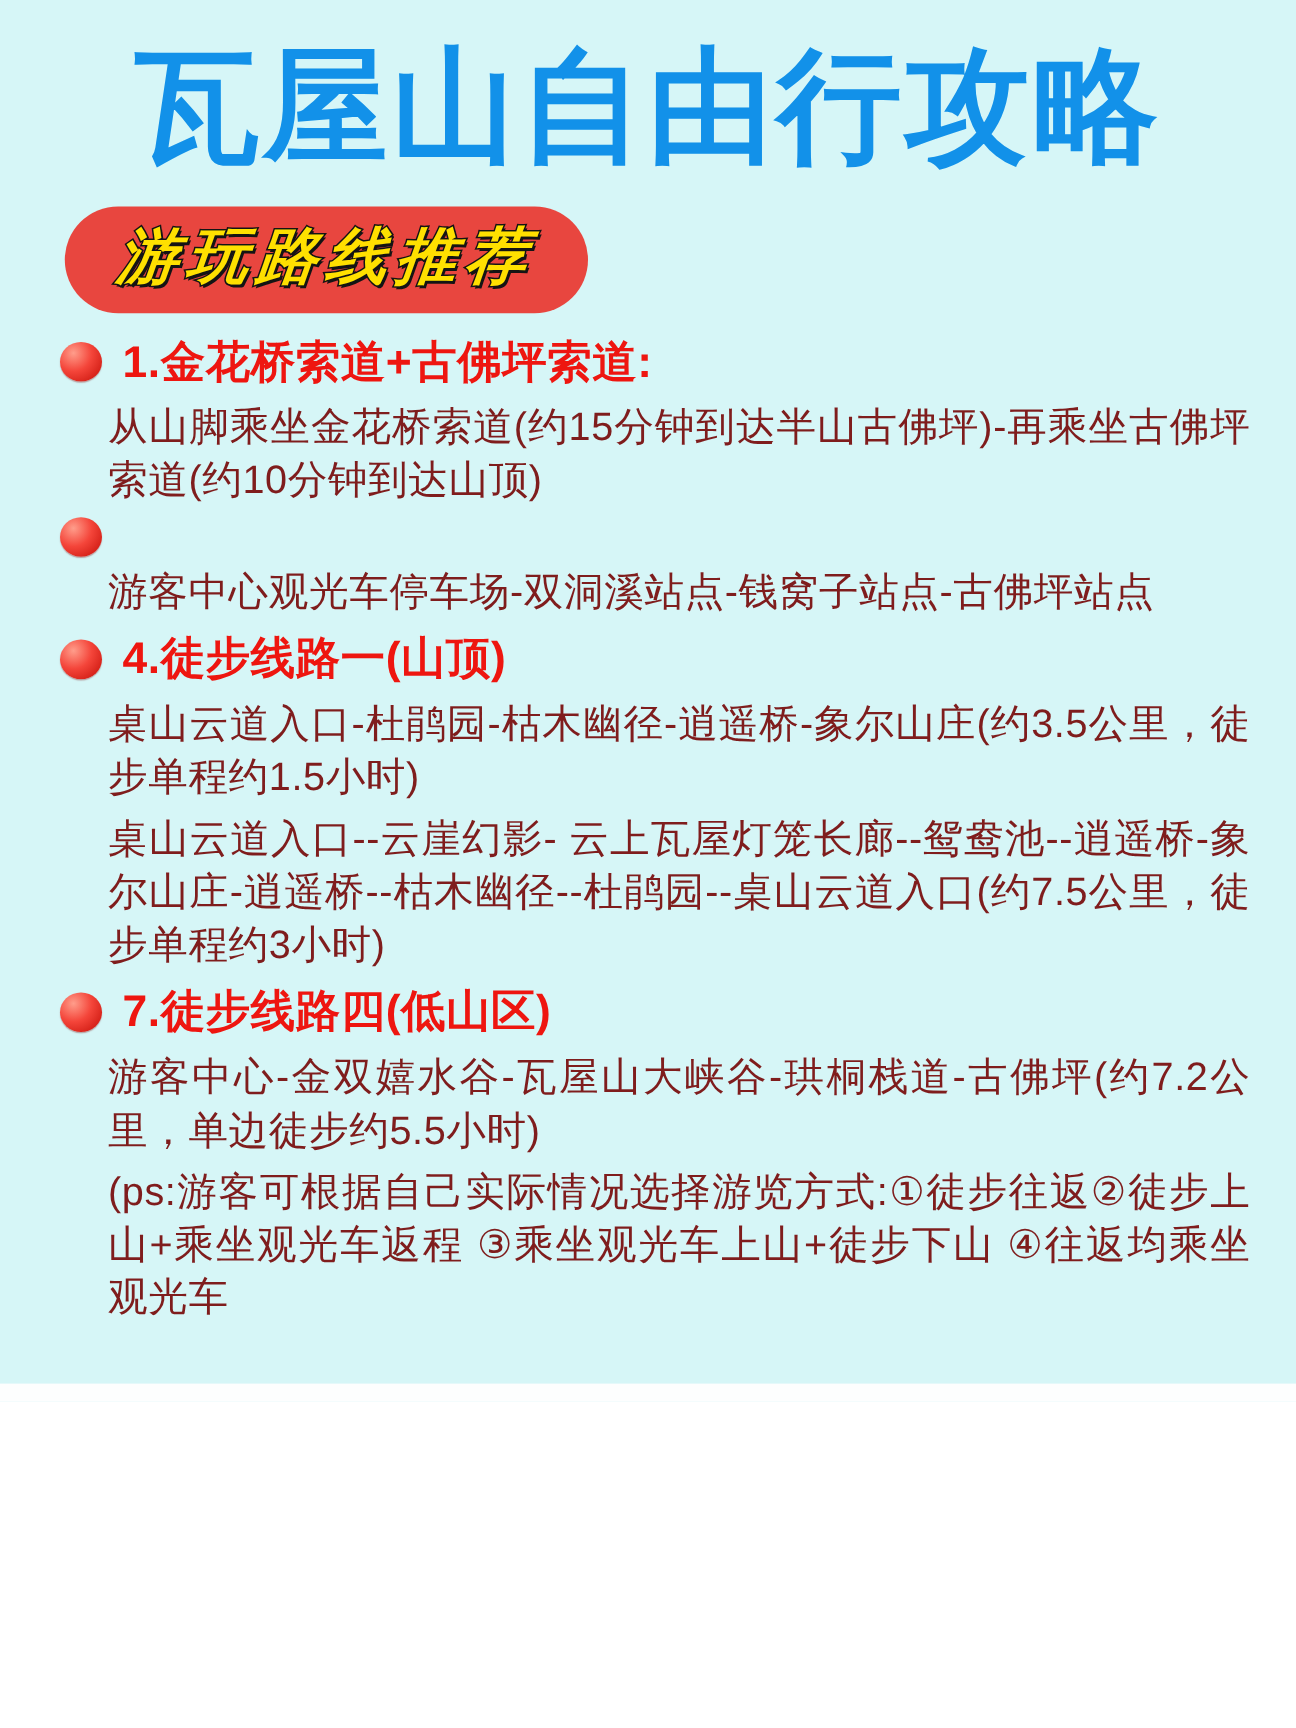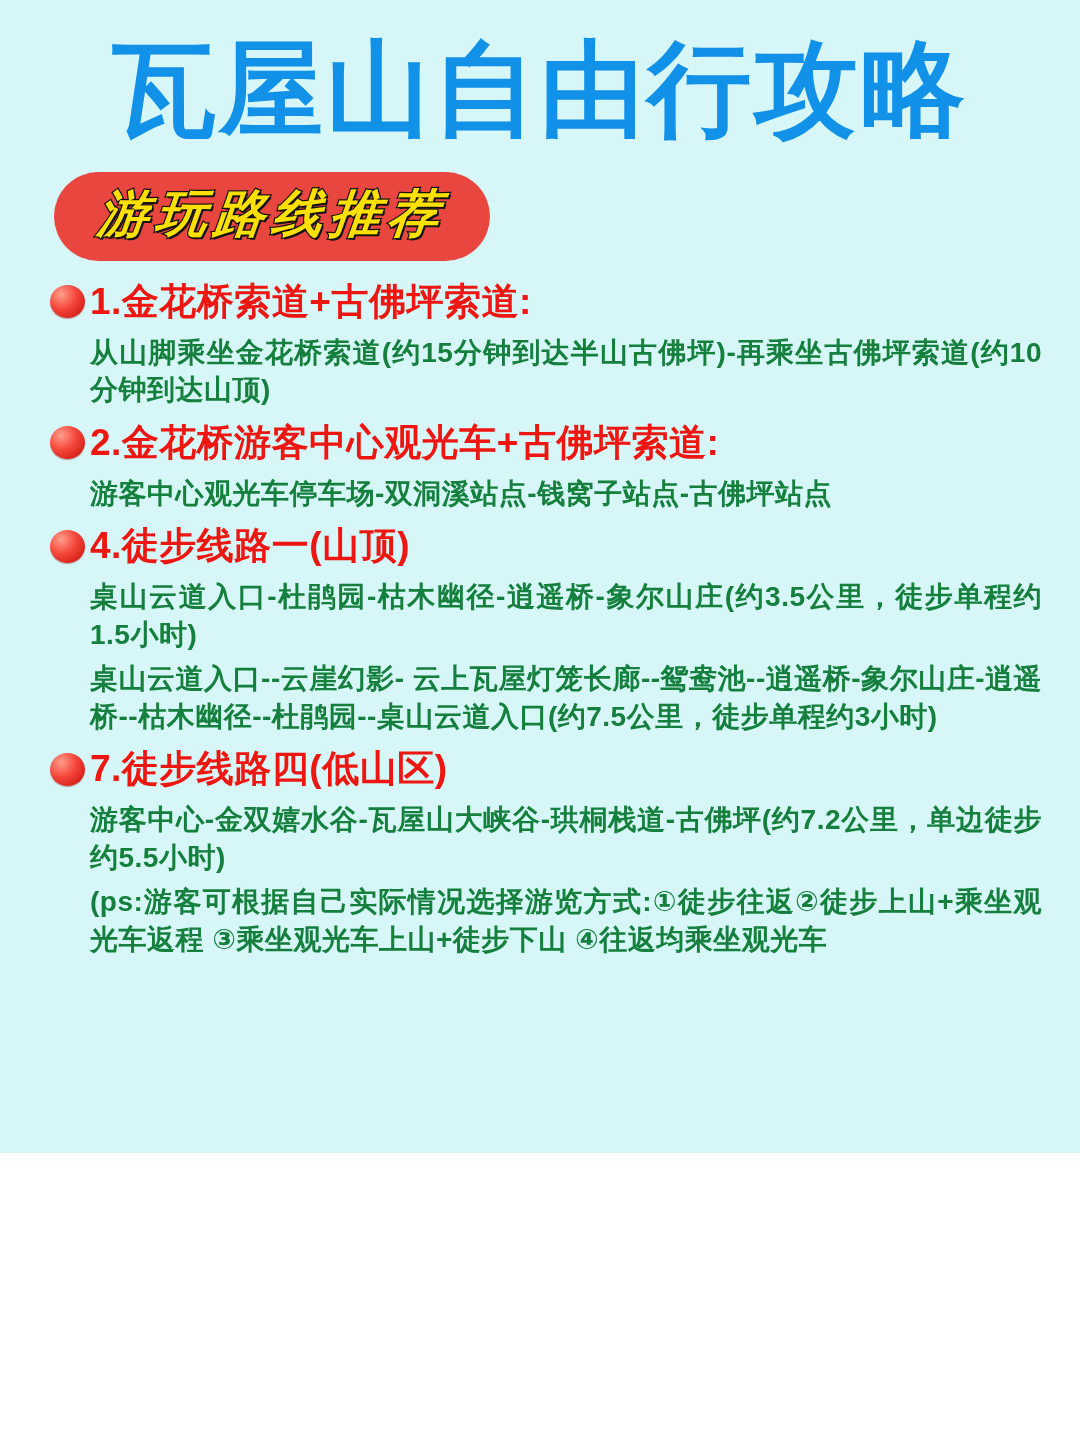--- a/index.html
+++ b/index.html
@@ -45,44 +45,44 @@
     transform: skewX(-6deg);
   }
 
   .routes {
     margin: 16px 38px 0 50px;
   }
 
   .route-heading {
     display: flex;
     align-items: center;
-    gap: 5px;
+    gap: 17px;
     margin-top: 9px;
   }
   .bullet-icon {
     flex: none;
     width: 35px;
     height: 33px;
     border-radius: 50%;
     background: radial-gradient(circle at 32% 28%, #ff9d8b 0%, #f4453a 45%, #c30c05 100%);
     box-shadow: 0 1px 1px rgba(120,0,0,0.35);
   }
   .route-heading-label {
     color: #ee1610;
     font-size: 37px;
     font-weight: 800;
     letter-spacing: 0.5px;
     white-space: nowrap;
   }
 
   .route-body {
     margin: 7px 0 0 40px;
-    color: #15803d;
-    font-size: 28px;
-    font-weight: 700;
+    color: #7f1d1d;
+    font-size: 33px;
+    font-weight: 400;
     line-height: 1.34;
     letter-spacing: 0.5px;
     text-align: justify;
   }
 
   .bottom-strip {
     position: absolute;
     left: 0;
     bottom: 0;
     width: 100%;
@@ -107,21 +107,20 @@
       <div class="route-heading">
         <span class="bullet-icon"></span>
         <span class="route-heading-label">1.金花桥索道+古佛坪索道:</span>
       </div>
       <p class="route-body">从山脚乘坐金花桥索道(约15分钟到达半山古佛坪)-再乘坐古佛坪索道(约10分钟到达山顶)</p>
     </section>
 
     <section class="route">
       <div class="route-heading">
         <span class="bullet-icon"></span>
-        <span class="route-heading-label">2.金花桥游客中心观光车+古佛坪索道:</span>
       </div>
     </section>
 
     <section class="route">
       <p class="route-body">游客中心观光车停车场-双洞溪站点-钱窝子站点-古佛坪站点</p>
     </section>
 
     <section class="route">
       <div class="route-heading">
         <span class="bullet-icon"></span>

